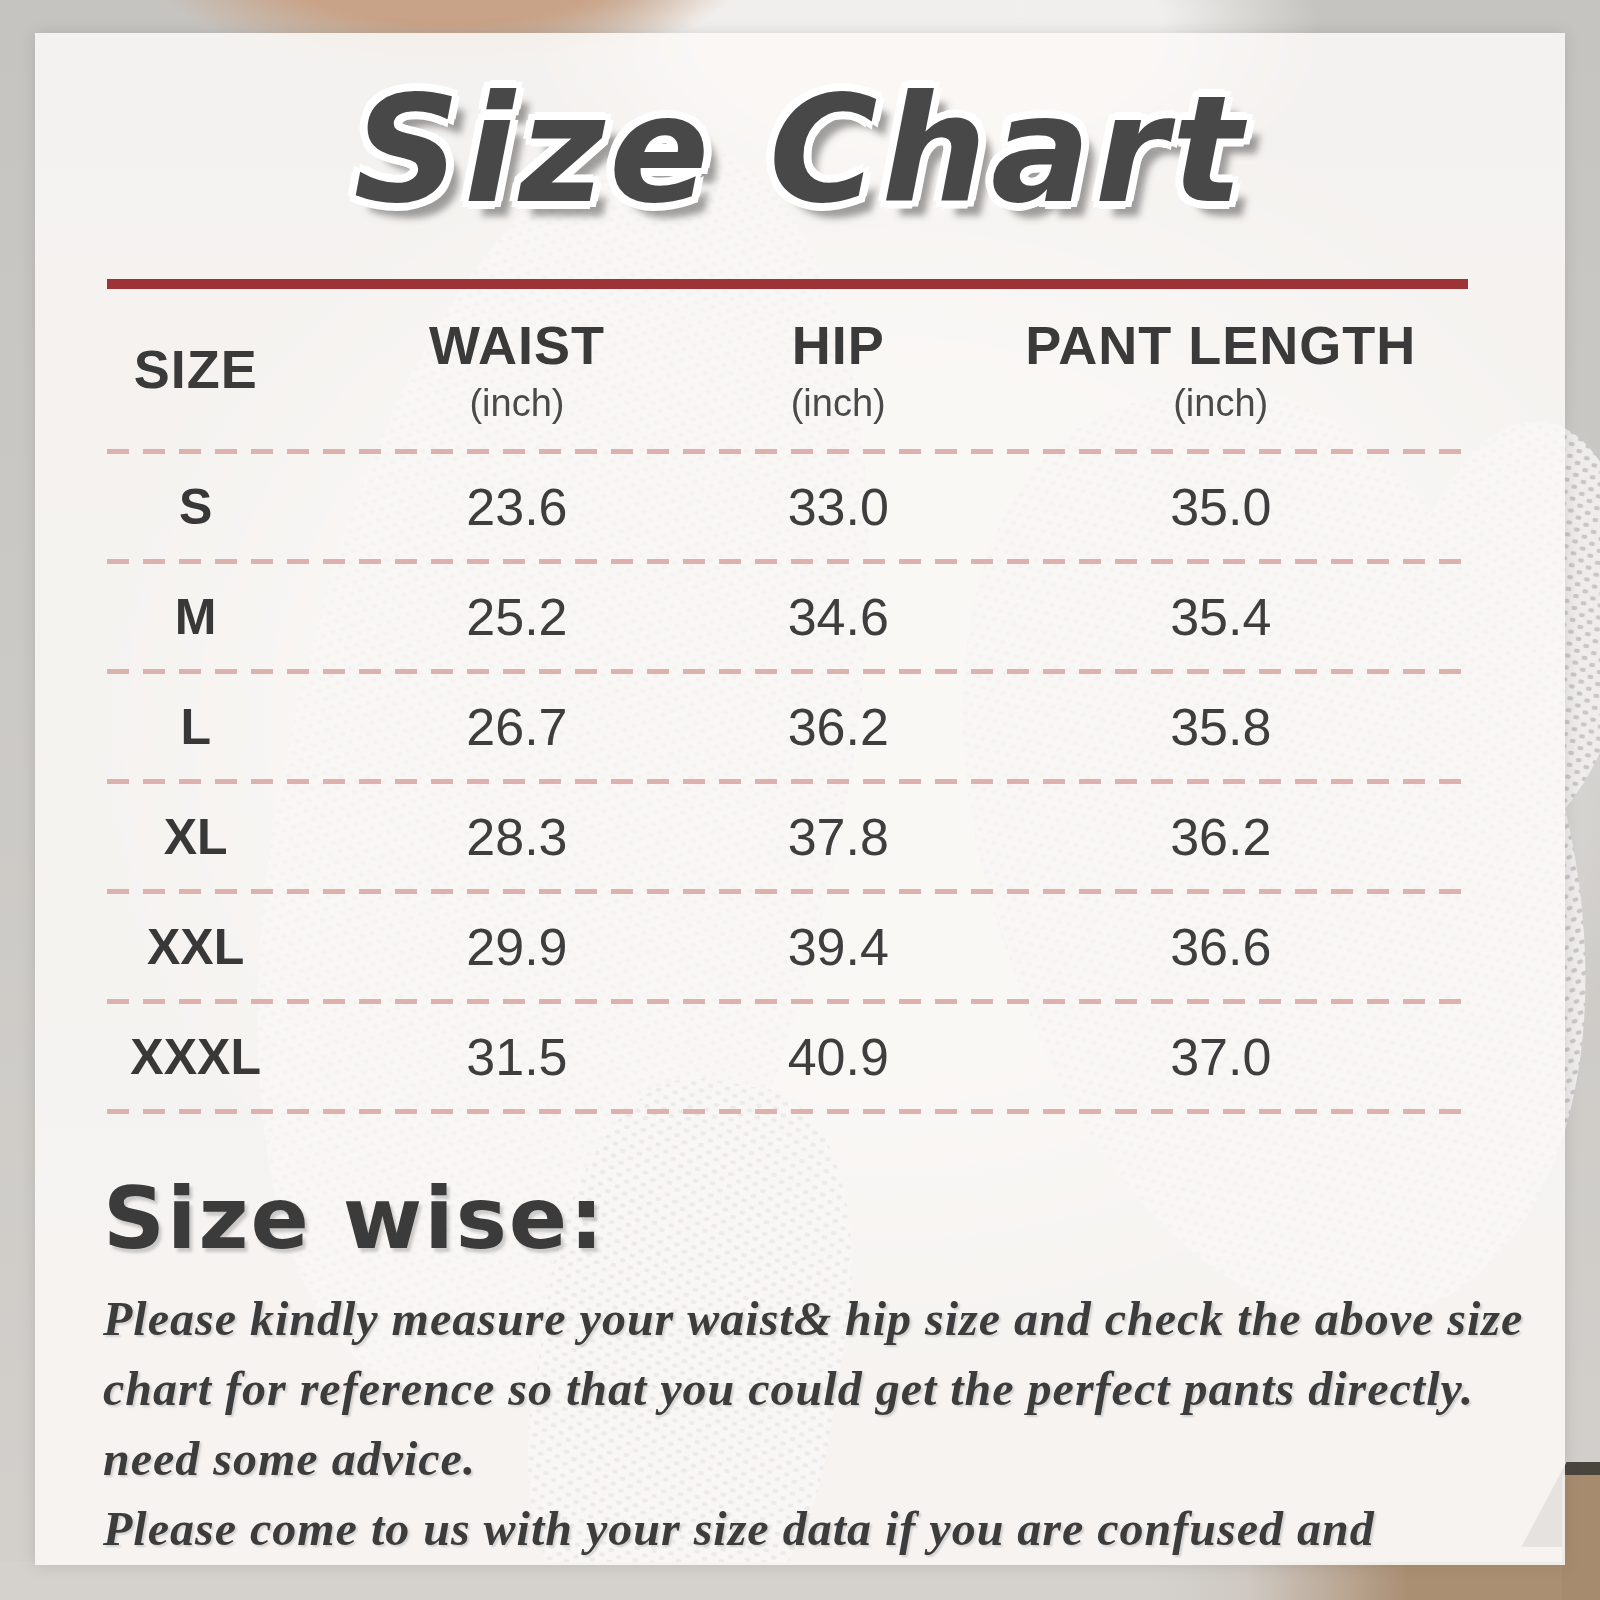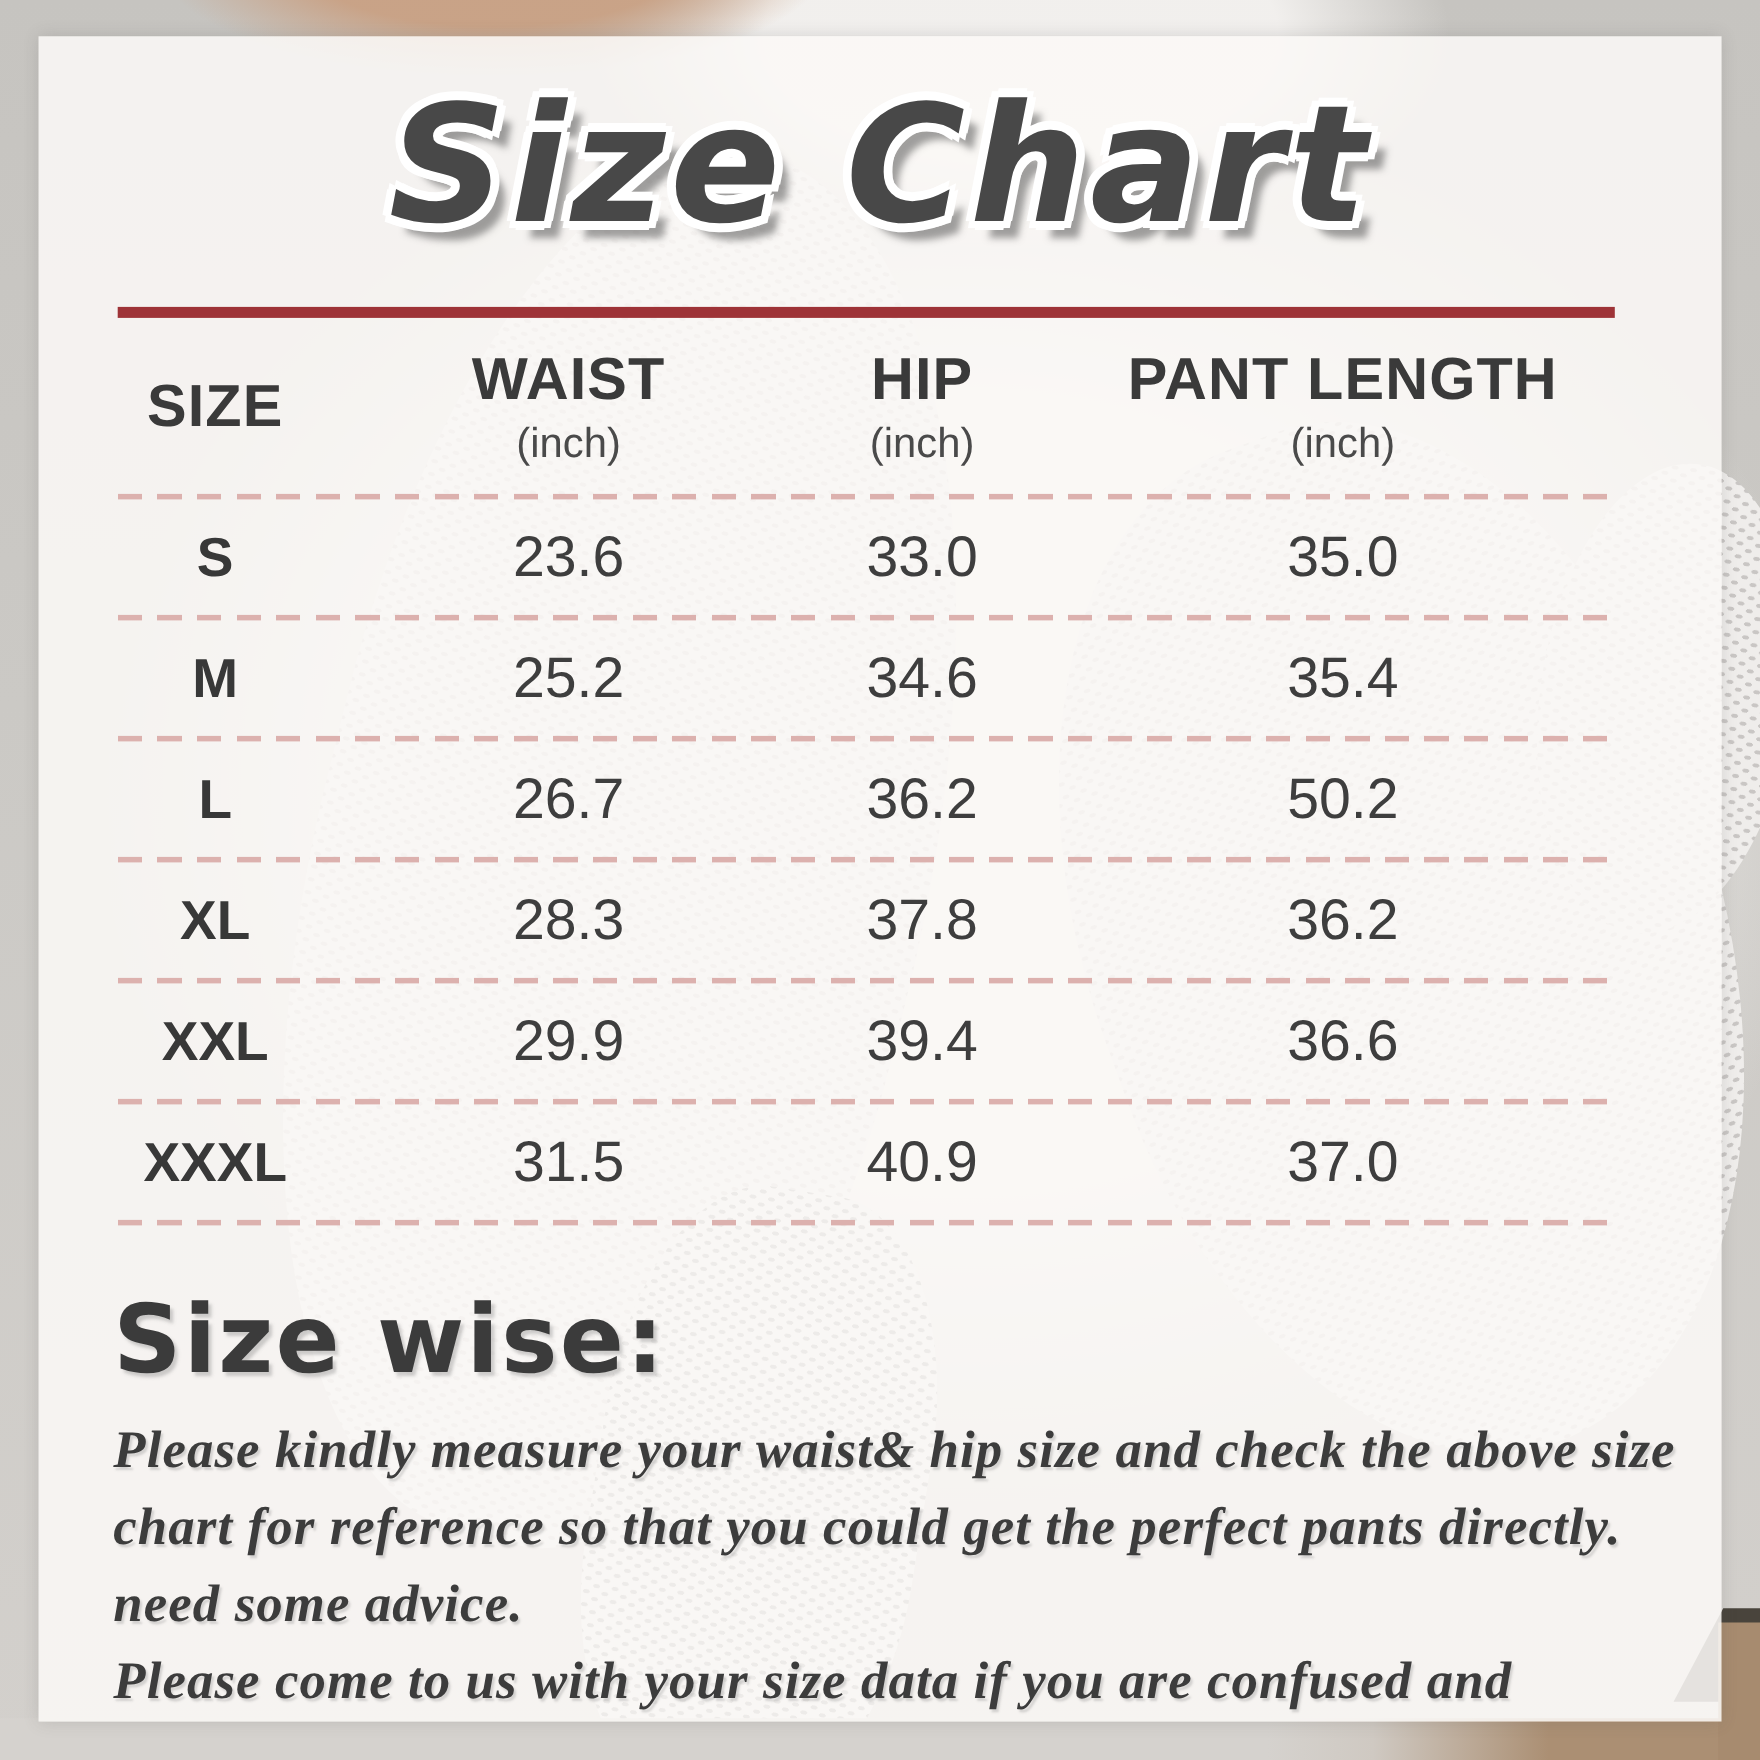--- a/index.html
+++ b/index.html
@@ -119,21 +119,21 @@
       <div class="cell">25.2</div>
       <div class="cell">34.6</div>
       <div class="cell">35.4</div>
     </div>
     <div class="sep"></div>
 
     <div class="grid data-row">
       <div class="cell size">L</div>
       <div class="cell">26.7</div>
       <div class="cell">36.2</div>
-      <div class="cell">50.2</div>
+      <div class="cell">35.8</div>
     </div>
     <div class="sep"></div>
 
     <div class="grid data-row">
       <div class="cell size">XL</div>
       <div class="cell">28.3</div>
       <div class="cell">37.8</div>
       <div class="cell">36.2</div>
     </div>
     <div class="sep"></div>

